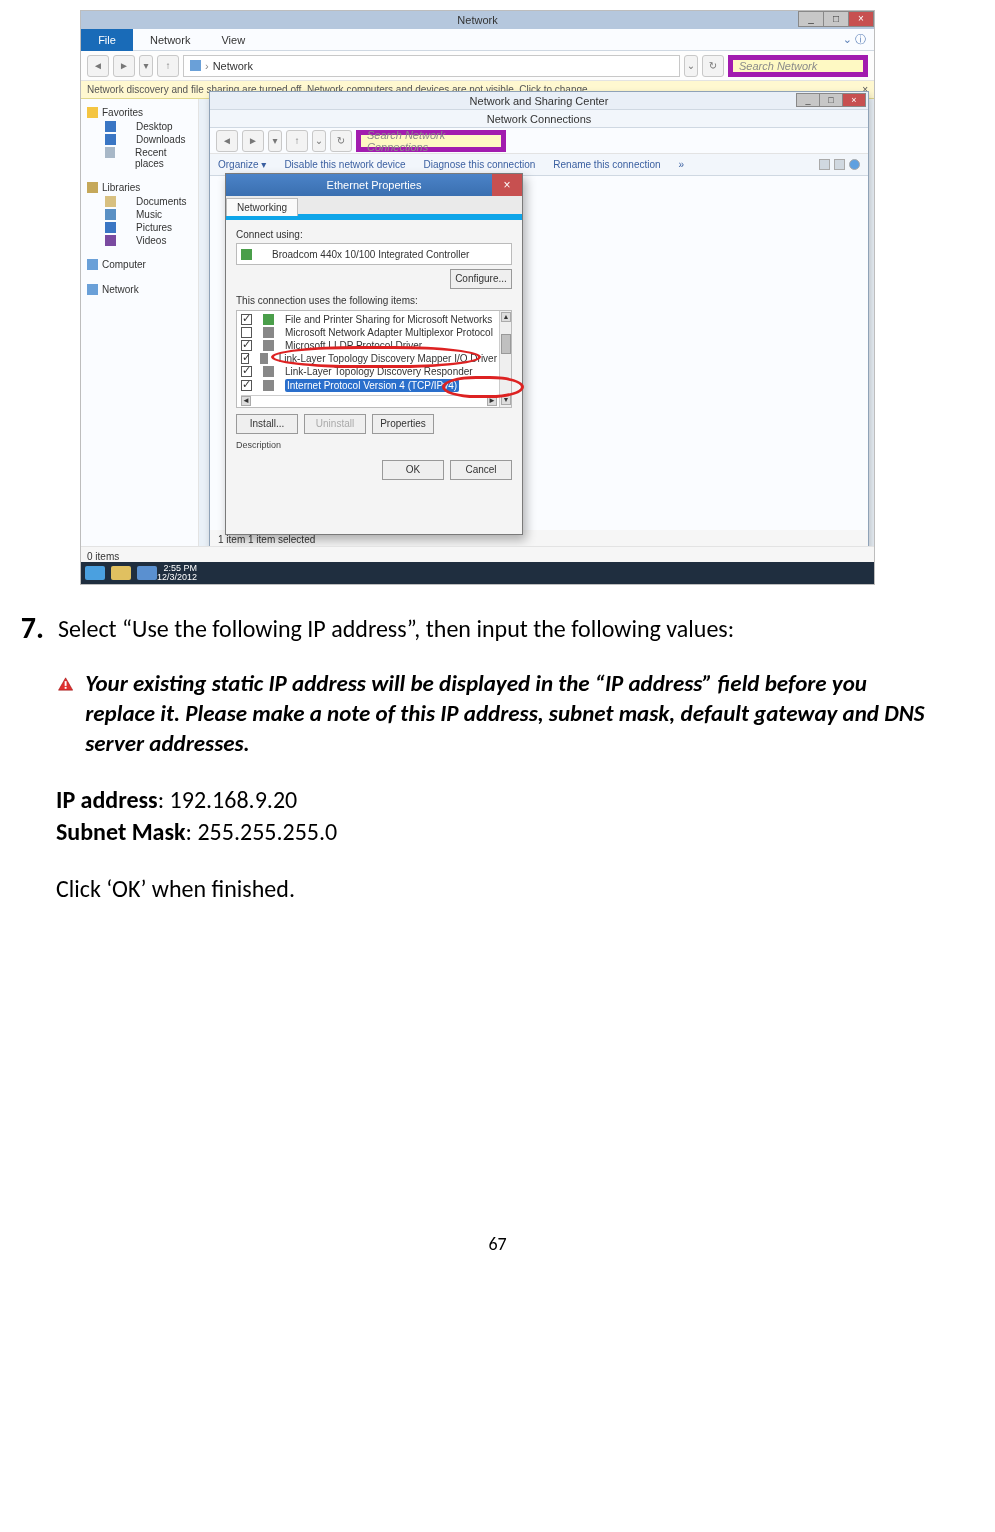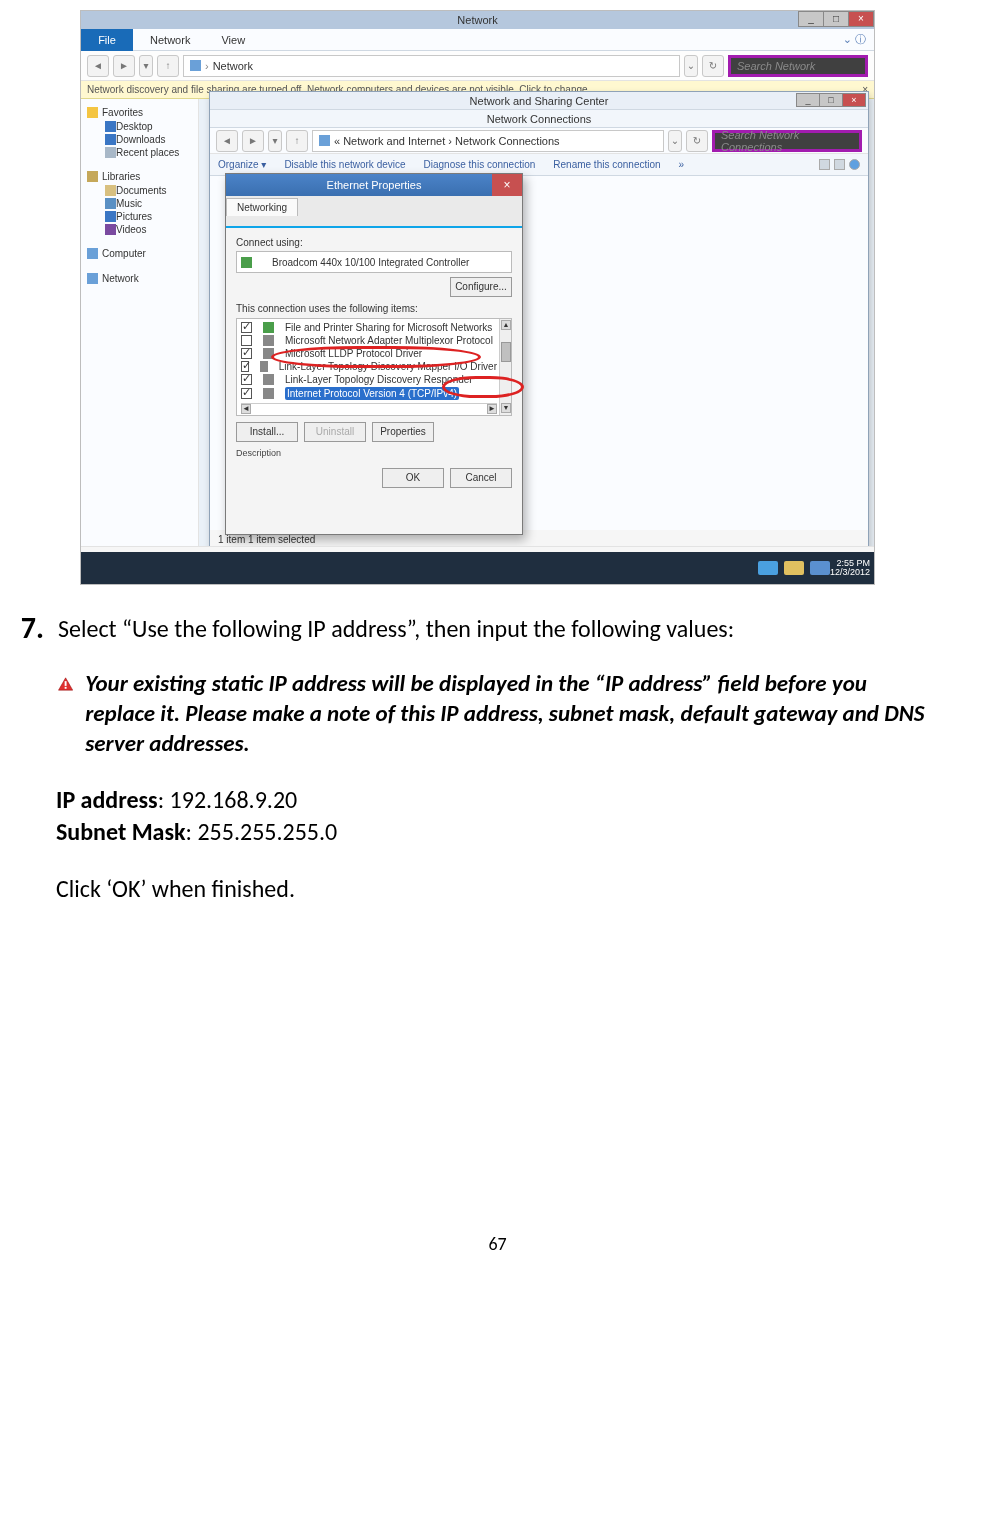--- a/index.html
+++ b/index.html
@@ -103,22 +103,22 @@
     background: #fff;
     display: flex;
     align-items: center;
     padding: 0 6px;
     font-size: 11px;
     gap: 4px;
   }
   .search-field {
     width: 140px;
     height: 22px;
-    border: 3px solid #a21caf;
-    background: #404040;
+    border: 5px solid #a21caf;
+    background: #fef9c3;
     color: #8a8a8a;
     font-style: italic;
     padding: 0 6px;
     display: flex;
     align-items: center;
     font-size: 11px;
   }
   .discover-bar {
     position: absolute;
     left: 0; right: 0; top: 70px;
@@ -141,42 +141,42 @@
     border-right: 1px solid #e3e3e3;
     padding: 4px 0;
   }
   .nav-sec { padding: 2px 6px 8px 6px; }
   .nav-head {
     font-size: 10px; display: flex; align-items: center; gap: 4px;
     padding: 2px 0;
   }
   .nav-item {
     font-size: 10px; padding: 1px 0 1px 18px;
-    display: flex; align-items: flex-start; gap: 0;
+    display: flex; align-items: flex-start; gap: 20px;
   }
   .sq {
     width: 11px; height: 11px; display: inline-block;
   }
   .status-bar {
     position: absolute;
     left: 0; right: 0; bottom: 18px;
     height: 20px;
     background: #f6f6f6;
     border-top: 1px solid #e3e3e3;
     font-size: 10px;
     line-height: 20px;
     padding: 0 6px;
   }
   .taskbar {
     position: absolute;
     left: 0; right: 0; bottom: 0;
-    height: 32px;
+    height: 22px;
     background: #1f2e3f;
     display: flex;
-    justify-content: flex-end;
+    justify-content: flex-start;
     align-items: center;
     padding: 0 4px;
   }
   .taskbar-left { display: flex; gap: 6px; }
   .task-icon {
     width: 20px; height: 14px;
     background: rgba(255,255,255,0.12);
     border-radius: 2px;
   }
   .clock {
@@ -239,21 +239,21 @@
     font-size: 11px; position: relative;
   }
   .eth-close {
     position: absolute; right: 0; top: 0;
     width: 30px; height: 22px;
     background: #c75050; color: #fff;
     text-align: center; line-height: 22px;
     font-size: 12px;
   }
   .eth-tabs {
-    height: 32px; border-bottom: 2px solid #0ea5e9;
+    height: 24px; border-bottom: 6px solid #0ea5e9;
     background: #eaeaea; display: flex;
   }
   .eth-tab {
     padding: 0 10px; height: 18px; margin-top: 2px;
     border: 1px solid #bbb; border-bottom: none;
     background: #fafafa; line-height: 18px;
   }
   .eth-body { padding: 6px 10px; }
   .eth-label { margin: 3px 0; }
   .conn-box {
@@ -465,24 +465,20 @@
           <span>□</span>
           <span class="close">×</span>
         </div>
       </div>
       <div class="nsc-sub">Network Connections</div>
       <div class="nsc-addr">
         <div class="nav-btn">◄</div>
         <div class="nav-btn">►</div>
         <div class="nav-btn" style="width:14px;">▾</div>
         <div class="nav-btn">↑</div>
-        <div class="addr-field">
-          <span class="sq" style="background:#6aa0d8;"></span>
-          <span>« Network and Internet › Network Connections</span>
-        </div>
         <div class="nav-btn" style="width:14px;">⌄</div>
         <div class="nav-btn">↻</div>
         <div class="search-field" style="width:150px;">Search Network Connections</div>
       </div>
       <div class="nsc-toolbar">
         <span>Organize ▾</span>
         <span>Disable this network device</span>
         <span>Diagnose this connection</span>
         <span>Rename this connection</span>
         <span>»</span>

